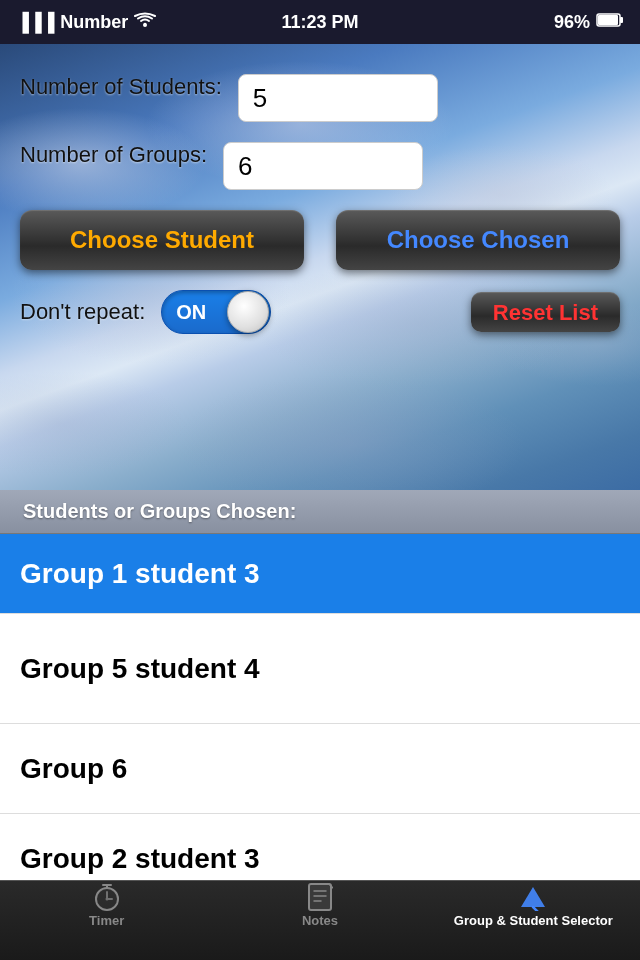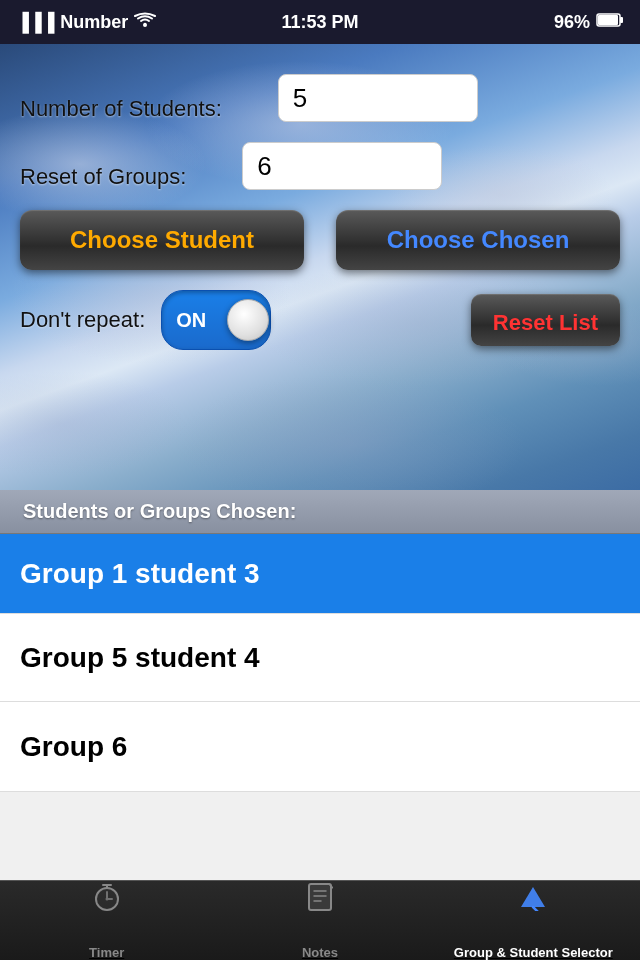--- a/index.html
+++ b/index.html
@@ -55,23 +55,22 @@
       position: absolute;
       top: 44px;
       left: 0;
       width: 640px;
       padding: 30px 20px 20px 20px;
       z-index: 5;
     }
 
     .field-row {
       display: flex;
-      align-items: flex-end;
+      align-items: flex-start;
       margin-bottom: 20px;
-      gap: 40px;
     }
 
     .field-label {
       font-size: 22px;
       font-weight: 500;
       color: #111;
       text-shadow: 0 1px 2px rgba(255,255,255,0.5);
       flex: 0 0 auto;
       margin-right: 16px;
     }
@@ -124,21 +123,21 @@
       font-size: 22px;
       font-weight: 500;
       color: #111;
       text-shadow: 0 1px 2px rgba(255,255,255,0.4);
       margin-right: 16px;
     }
 
     
     .toggle-container {
       width: 110px;
-      height: 60px;
+      height: 44px;
       border-radius: 22px;
       background: linear-gradient(180deg, #1a7fe8 0%, #1a6acc 100%);
       position: relative;
       display: flex;
       align-items: center;
       border: 1px solid #0a50b0;
       box-shadow: inset 0 2px 4px rgba(0,0,0,0.3);
       margin-right: auto;
       cursor: pointer;
     }
@@ -157,22 +156,22 @@
       border-radius: 21px;
       background: radial-gradient(circle at 40% 35%, #ffffff 0%, #e0e0e0 60%, #c0c0c0 100%);
       position: absolute;
       right: 1px;
       box-shadow: 0 2px 6px rgba(0,0,0,0.4);
       border: 1px solid #aaa;
     }
 
     
     .btn-reset {
-      height: 52px;
-      padding: 16px 22px;
+      height: 40px;
+      padding: 8px 22px;
       border-radius: 10px;
       border: none;
       background: linear-gradient(180deg, #5a5a5a 0%, #3a3a3a 40%, #2a2a2a 60%, #444 100%);
       box-shadow: 0 3px 8px rgba(0,0,0,0.5), inset 0 1px 1px rgba(255,255,255,0.15);
       color: #ff3333;
       font-size: 22px;
       font-weight: 700;
       cursor: pointer;
     }
 
@@ -248,23 +247,22 @@
       border-top: 1px solid #555;
       display: flex;
       z-index: 10;
     }
 
     .tab-item {
       flex: 1;
       display: flex;
       flex-direction: column;
       align-items: center;
-      justify-content: space-between;
+      justify-content: flex-start;
       cursor: pointer;
-      text-decoration: underline;
     }
 
     .tab-item.active .tab-label { color: white; }
     .tab-item.inactive .tab-label { color: #888; }
 
     .tab-label {
       font-size: 13px;
       font-weight: 600;
     }
 
@@ -299,21 +297,21 @@
       <svg width="22" height="16" viewBox="0 0 22 16" fill="white">
         <path d="M11 12 C11 12 11 12 11 12" stroke="white" stroke-width="2.5" stroke-linecap="round"></path>
         <path d="M7 9 Q11 6 15 9" stroke="white" stroke-width="2" fill="none" stroke-linecap="round"></path>
         <path d="M4 6.5 Q11 2 18 6.5" stroke="white" stroke-width="2" fill="none" stroke-linecap="round"></path>
         <path d="M1 4 Q11 -1 21 4" stroke="white" stroke-width="2" fill="none" stroke-linecap="round"></path>
         <circle cx="11" cy="13" r="2" fill="white"></circle>
       </svg>
     </span>
   </div>
   <div class="status-center">
-    <span>11:53 PM</span>
+    <span>11:23 PM</span>
   </div>
   <div class="status-right">
     <span>96%</span>
     <span>
       <svg width="28" height="16" viewBox="0 0 28 16" fill="none">
         <rect x="1" y="2" width="23" height="12" rx="2" stroke="white" stroke-width="1.5"></rect>
         <rect x="2" y="3" width="20" height="10" rx="1" fill="white"></rect>
         <rect x="24" y="5" width="3" height="6" rx="1" fill="white"></rect>
       </svg>
     </span>
@@ -325,21 +323,21 @@
 </div>
 
 <div id="form-area">
 
   <div class="field-row">
     <span class="field-label">Number of Students:</span>
     <input class="field-input" type="text" value="5" style="">
   </div>
 
   <div class="field-row">
-    <span class="field-label">Reset of Groups:</span>
+    <span class="field-label">Number of Groups:</span>
     <input class="field-input" type="text" value="6" style="">
   </div>
 
   <div class="buttons-row">
     <button class="btn-choose btn-choose-student">Choose Student</button>
     <button class="btn-choose btn-choose-group">Choose Chosen</button>
   </div>
 
   <div class="controls-row">
     <span class="dont-repeat-label">Don't repeat:</span>
@@ -354,25 +352,28 @@
 
 <div id="list-area">
   <div id="list-header">
     <span>Students or Groups Chosen:</span>
   </div>
 
   <div id="list-items">
       <div class="list-item selected list-item-1" style="height: 80px;">
         <span class="item-text">Group 1 student 3</span>
       </div>
-      <div class="list-item normal list-item-2" style="height: 88px;">
+      <div class="list-item normal list-item-2" style="height: 110px;">
         <span class="item-text">Group 5 student 4</span>
       </div>
       <div class="list-item normal list-item-3" style="height: 90px;">
         <span class="item-text">Group 6</span>
+      </div>
+      <div class="list-item normal list-item-4" style="height: 90px;">
+        <span class="item-text">Group 2 student 3</span>
       </div>
     </div>
 </div>
 
 <div id="tab-bar">
 
   <div class="tab-item inactive">
     <div class="tab-icon">
       <svg class="timer-icon-svg" viewBox="0 0 30 30" fill="none">
         <circle cx="15" cy="17" r="11" stroke="#888" stroke-width="2"></circle>

